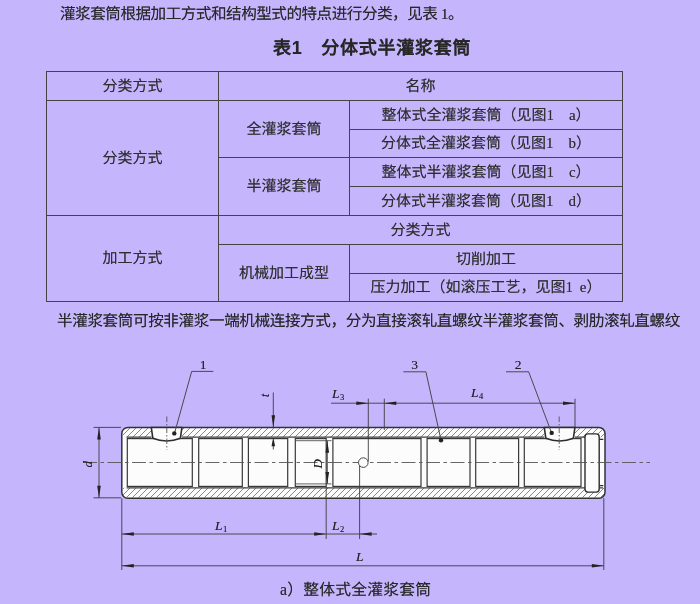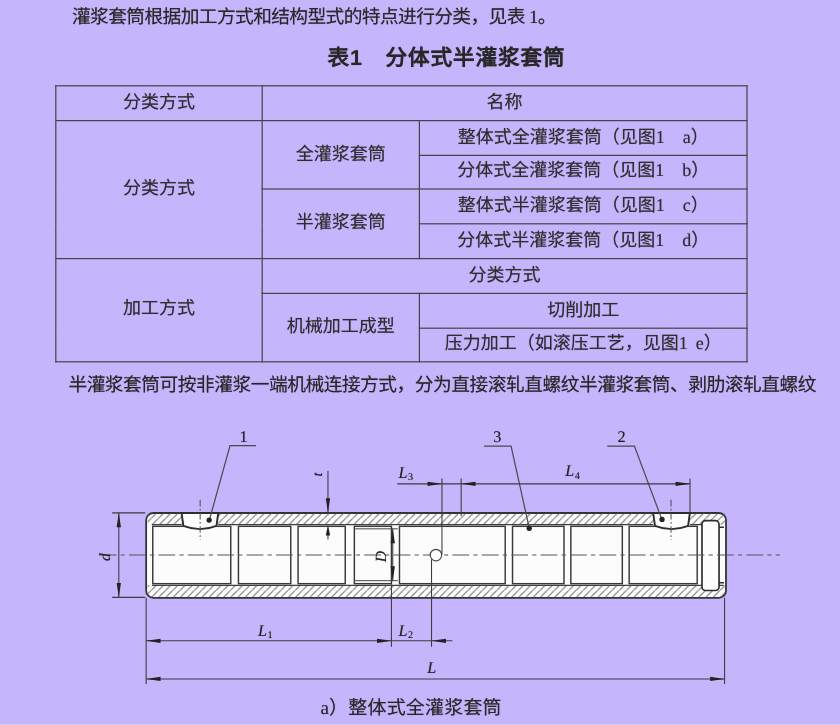--- a/index.html
+++ b/index.html
@@ -249,15 +249,15 @@
   <g fill="#222" stroke="none">
     <path d="M121.8,565.8 L133.8,564 L133.8,567.6 Z"></path>
     <path d="M603.8,565.8 L591.8,564 L591.8,567.6 Z"></path>
   </g>
 
   <g fill="#222">
     <text x="356" y="561" font-size="13.5" font-style="italic" font-family="Liberation Serif,serif">L</text>
   </g>
 </svg>
 
-<div class="abs" style="left:267px;top:577px;font-size:15.8px;letter-spacing:0.2px;">a）整体式全灌浆套筒</div>
+<div class="abs" style="left:280px;top:577px;font-size:15.8px;letter-spacing:0.2px;">a）整体式全灌浆套筒</div>
 
 </div>
 
 </body></html>

